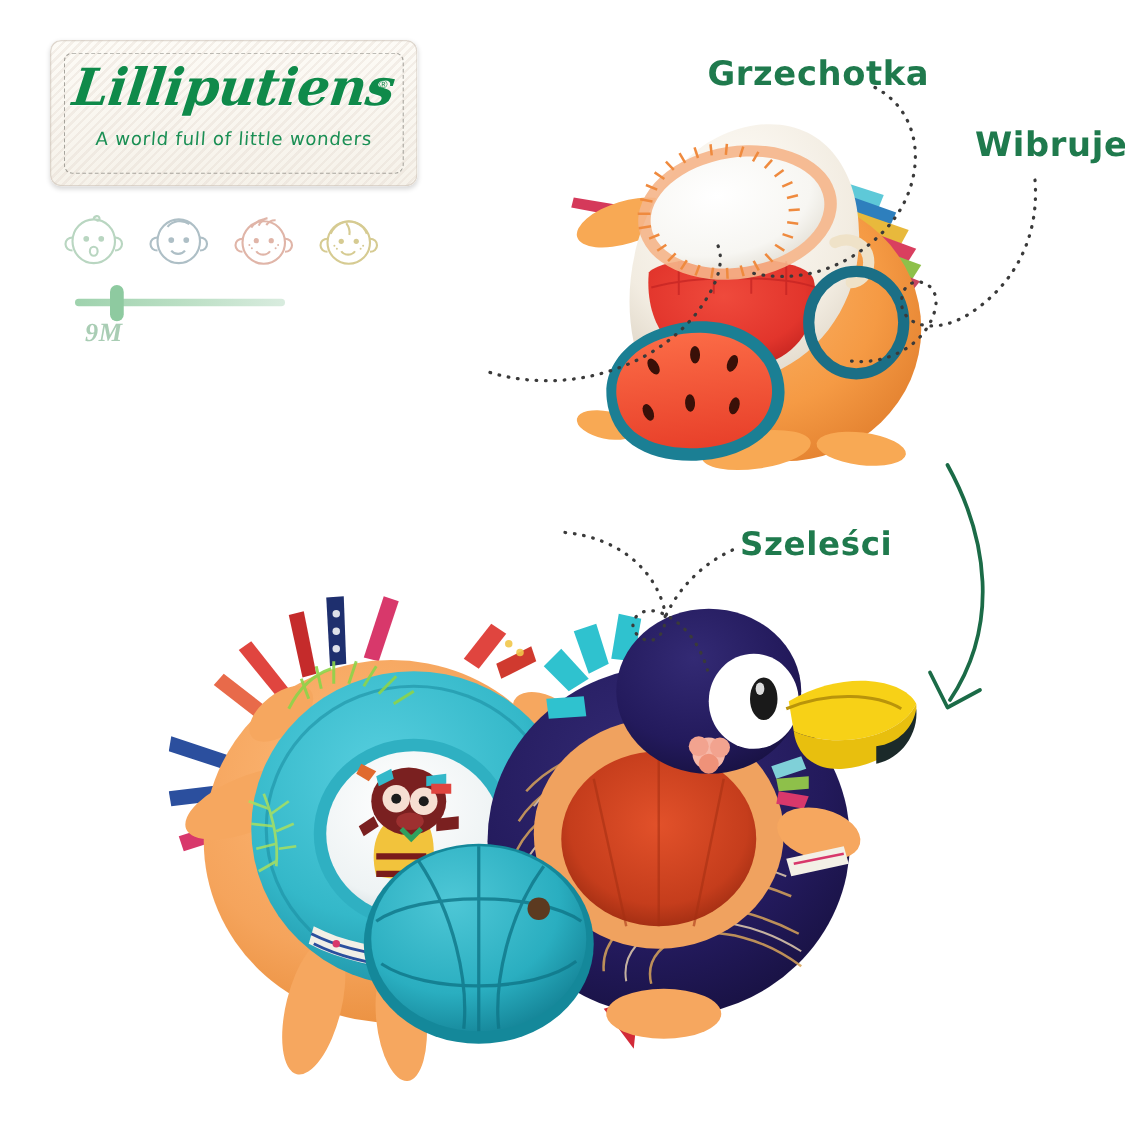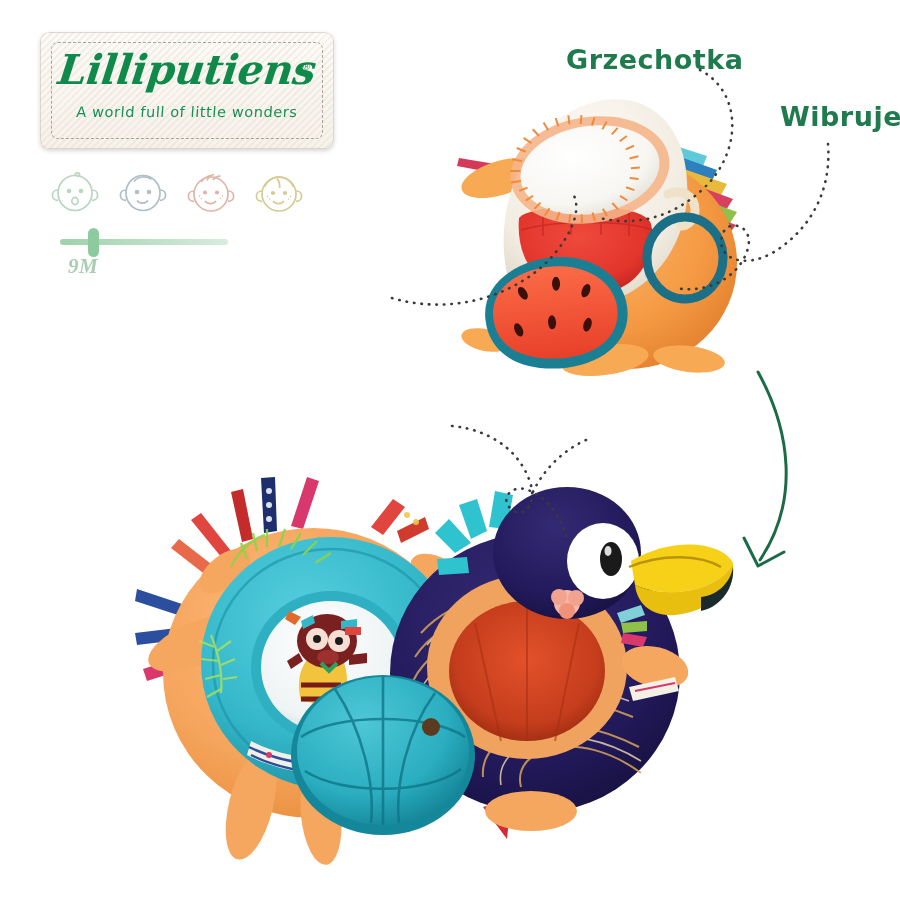--- a/index.html
+++ b/index.html
@@ -526,20 +526,21 @@
           <path d="M200 234 C228 276 240 330 236 368"></path>
           <path d="M300 238 C272 276 260 330 264 368"></path>
         </g>
         <circle cx="296" cy="272" r="9" fill="#5c3a20"></circle>
       </g>
     </svg>
   </div>
 
   <div class="callout c-grzechotka">Grzechotka</div>
   <div class="callout c-gryzak">Wibruje</div>
+  <div class="callout c-szelesci">Szeleści</div>
 
   <svg id="overlay" viewBox="0 0 900 900">
     <g fill="none" stroke="#3a3a3a" stroke-width="2.6" stroke-linecap="round" stroke-dasharray="0.5 7">
       <path d="M700 70 C742 92 742 150 706 186 C672 220 632 226 600 218"></path>
       <path d="M828 144 C832 196 806 232 774 252 C744 270 716 258 722 236 C726 218 754 224 748 248 C740 278 706 294 676 288"></path>
       <path d="M392 298 C452 316 520 296 556 252 C578 224 580 204 572 192"></path>
       <path d="M452 426 C492 430 520 452 530 482 C538 506 522 520 510 508 C500 498 512 484 528 490 C548 498 560 516 566 536"></path>
       <path d="M586 440 C560 452 542 472 532 494"></path>
     </g>
     <g stroke="#1b6b47" stroke-width="3" fill="none" stroke-linecap="round">

